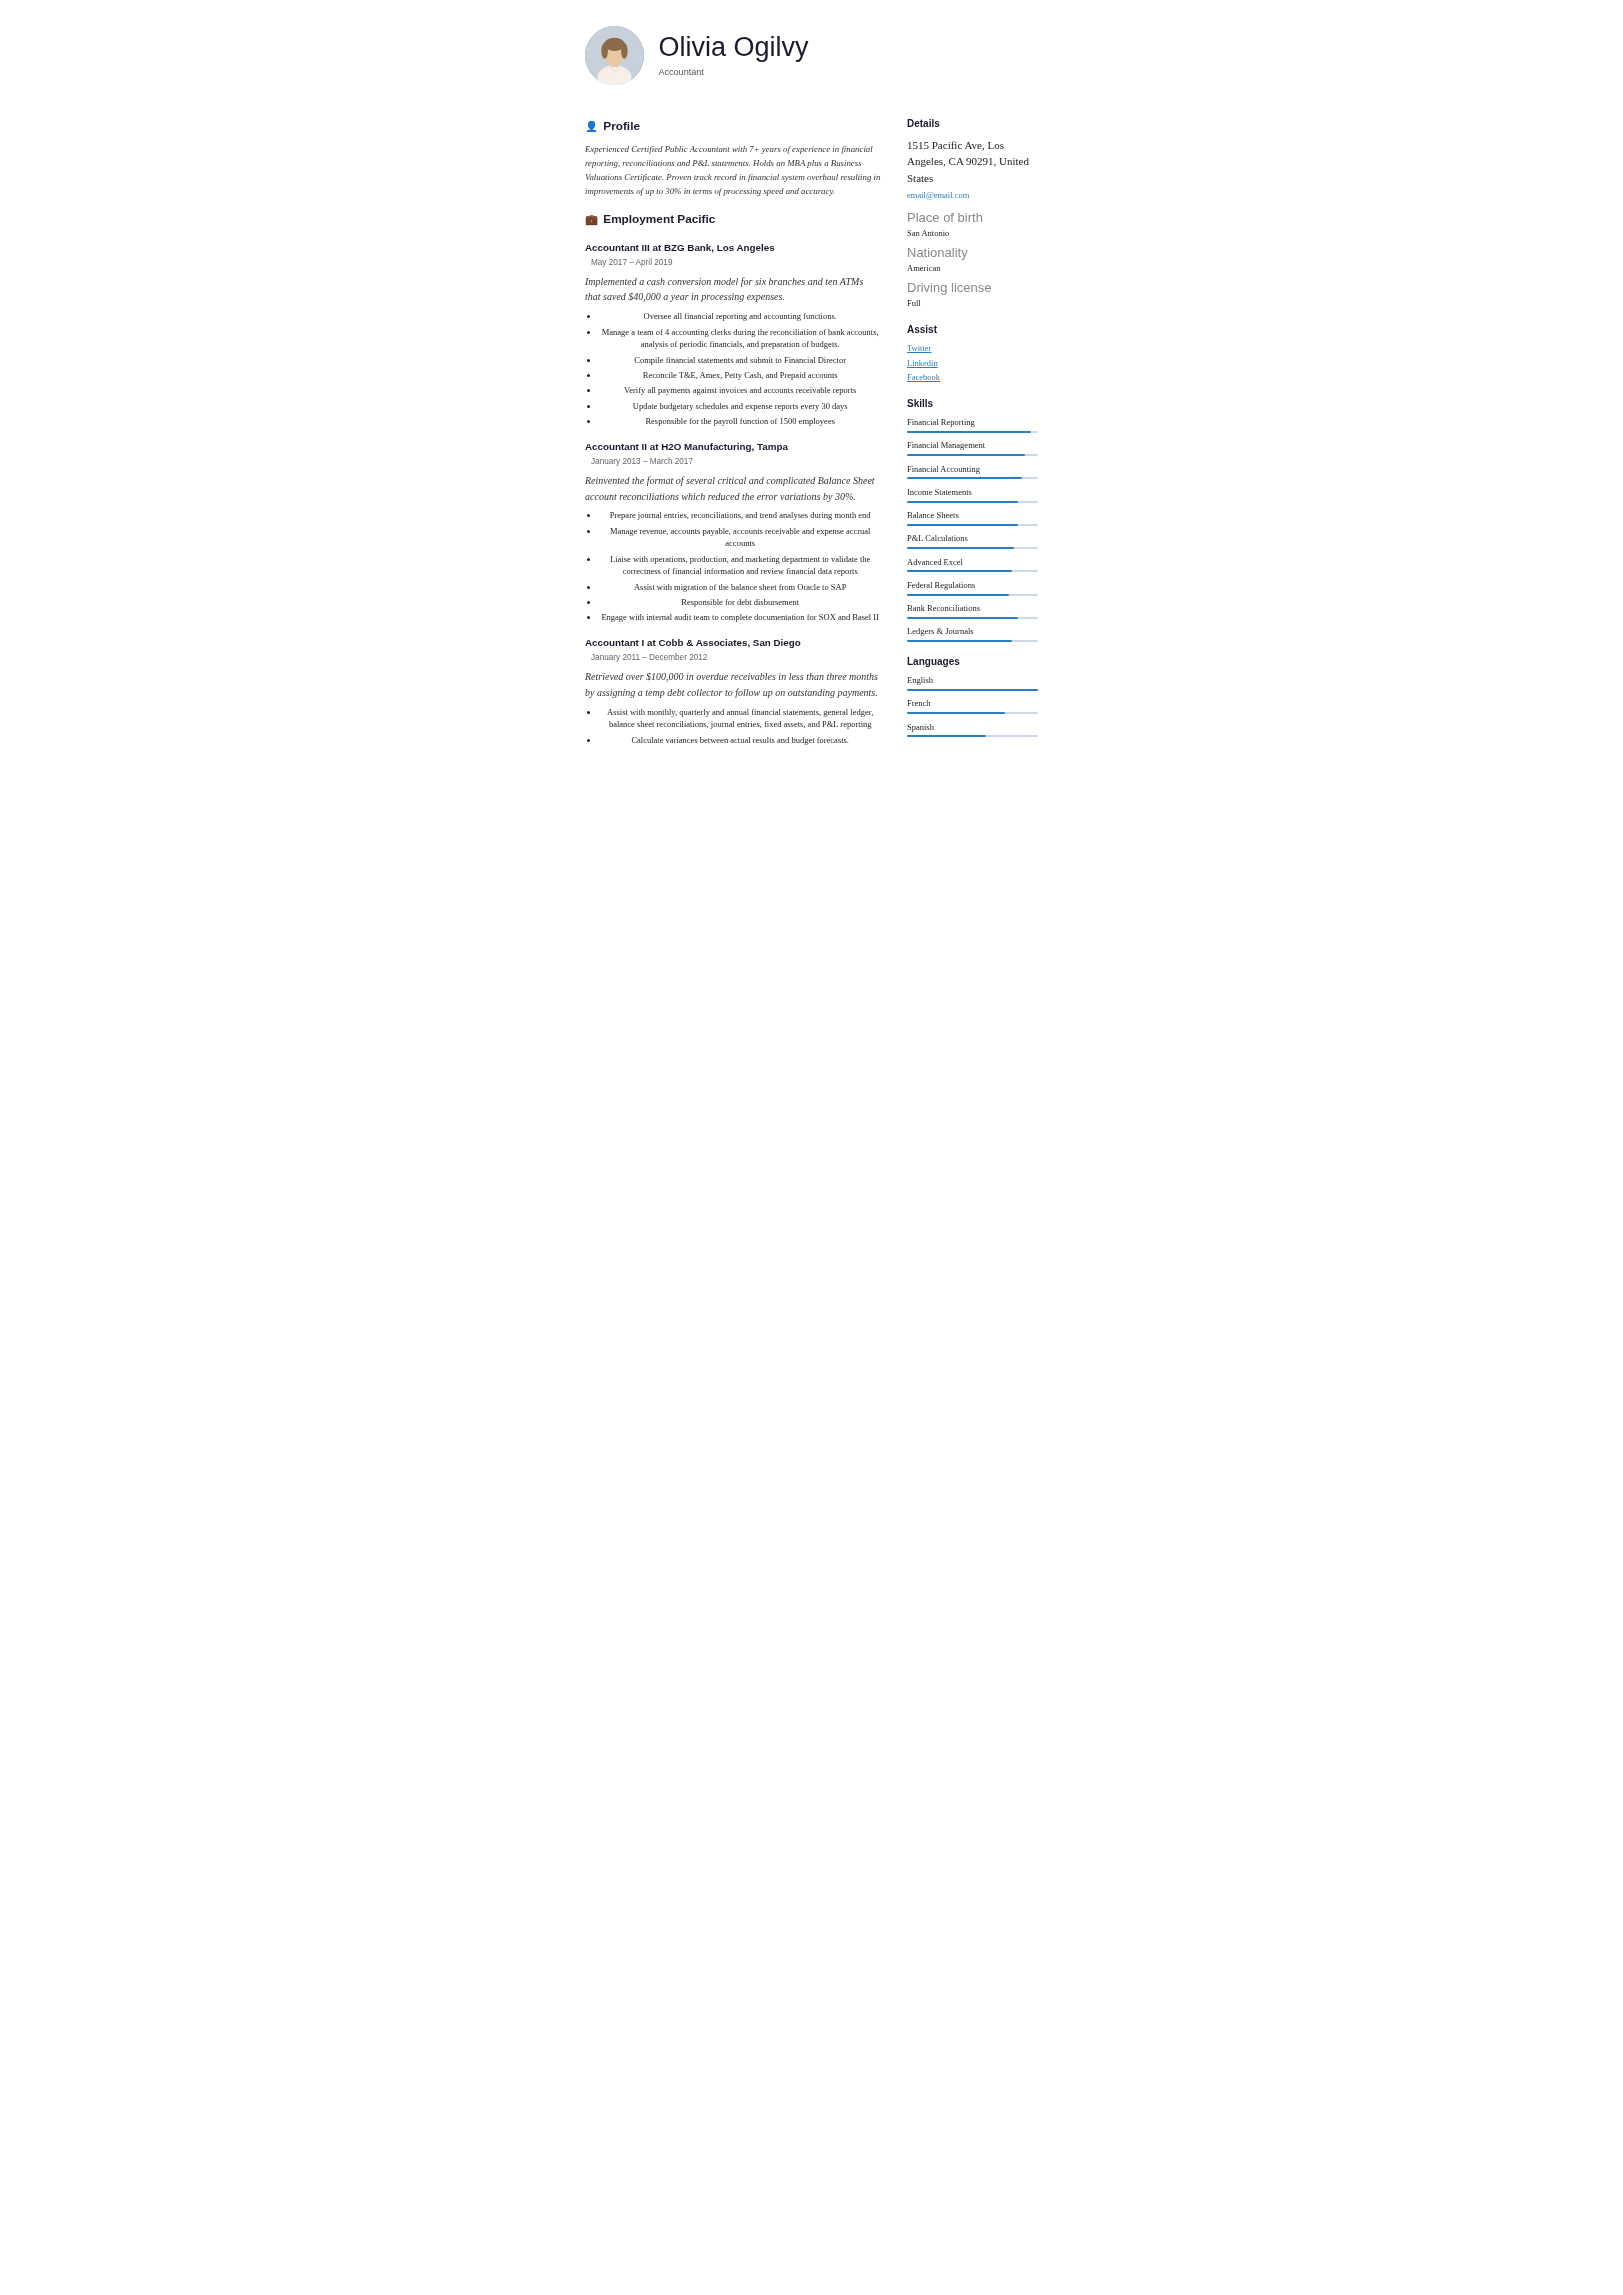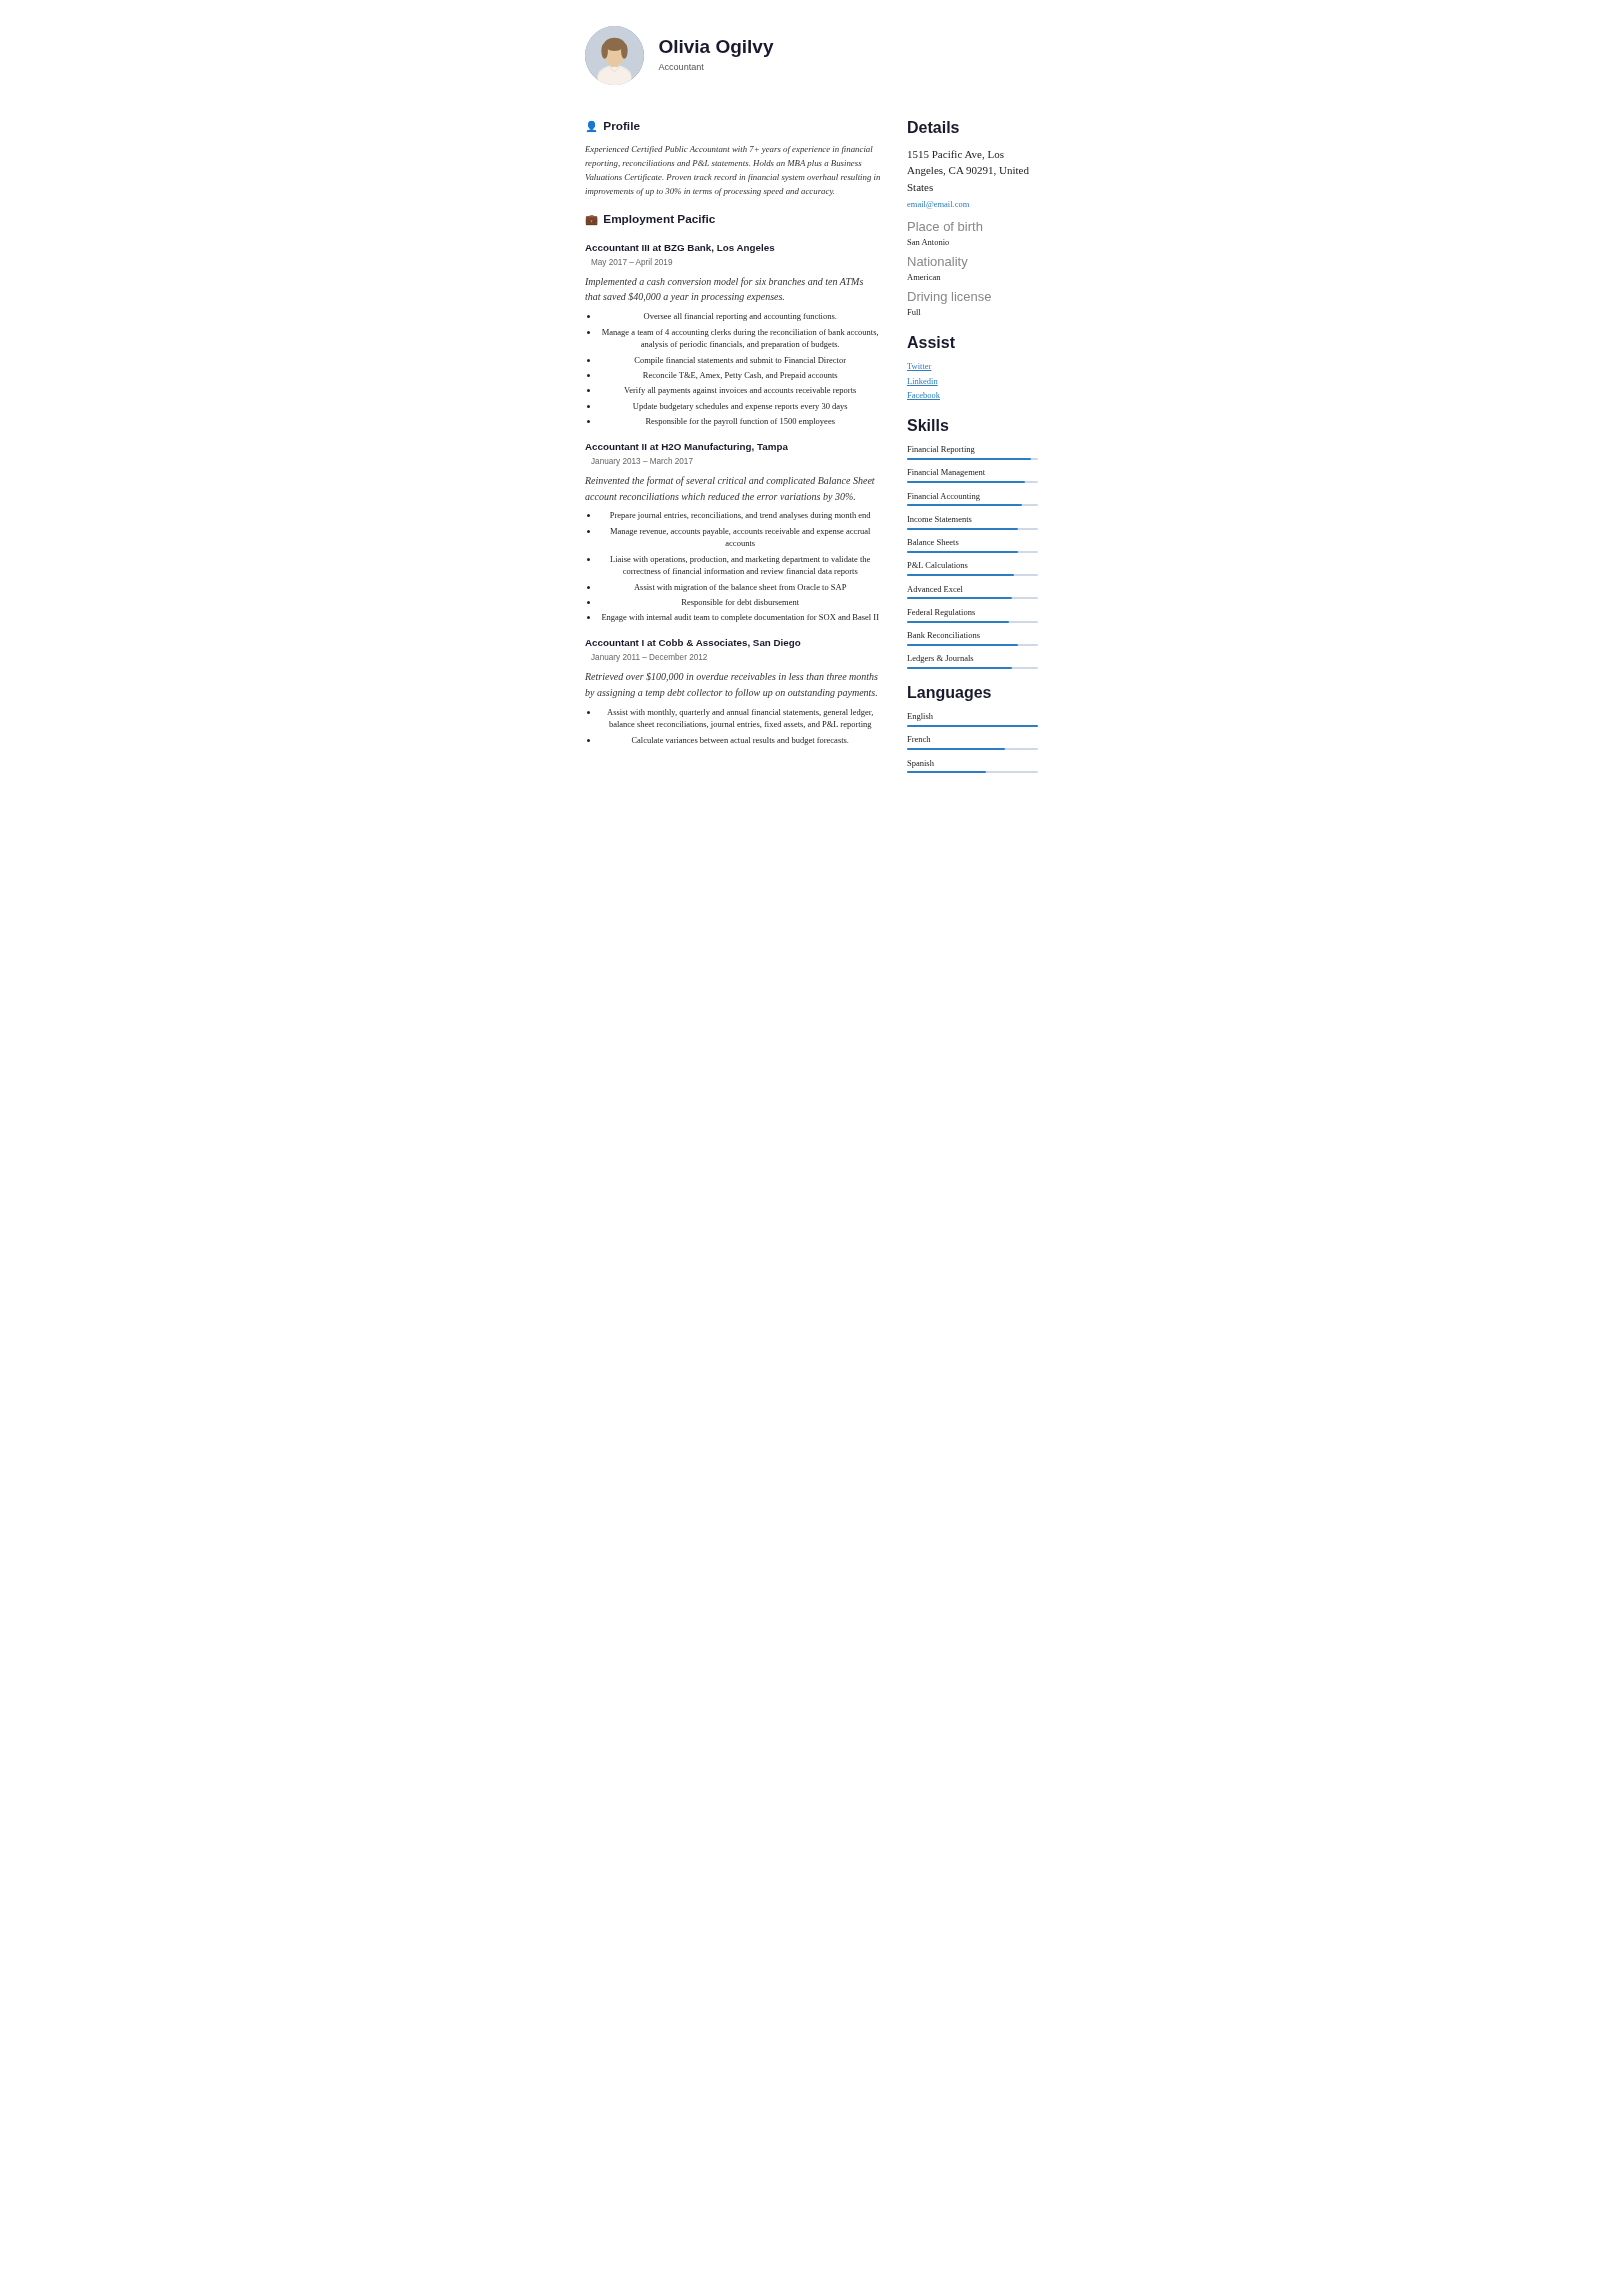--- a/index.html
+++ b/index.html
@@ -38,22 +38,22 @@
     .avatar-img {
       width: 100%;
       height: 100%;
       background: linear-gradient(160deg, #b0b8c8 0%, #8090a8 100%);
       position: relative;
       display: flex;
       align-items: flex-end;
       justify-content: center;
     }
     .header-info h1 {
-      font-size: 19px;
-      font-weight: bold;
+      font-size: 27px;
+      font-weight: normal;
       color: #1a1a2e;
       font-family: Arial, sans-serif;
       line-height: 1.2;
     }
     .header-info .subtitle {
       font-size: 9.1px;
       color: #555;
       font-family: Arial, sans-serif;
       margin-top: 2px;
     }
@@ -122,21 +122,21 @@
       text-align: center;
     }
     .job-bullets li {
       font-size: 8.5px;
       color: #222;
       margin-bottom: 2.6px;
       line-height: 1.5;
     }
     
     .right-section-title {
-      font-size: 16px;
+      font-size: 10px;
       font-weight: bold;
       color: #1a1a2e;
       font-family: Arial, sans-serif;
       margin-top: 11.8px;
       margin-bottom: 5.2px;
     }
     .detail-address {
       font-size: 11px;
       color: #222;
       line-height: 1.5;

